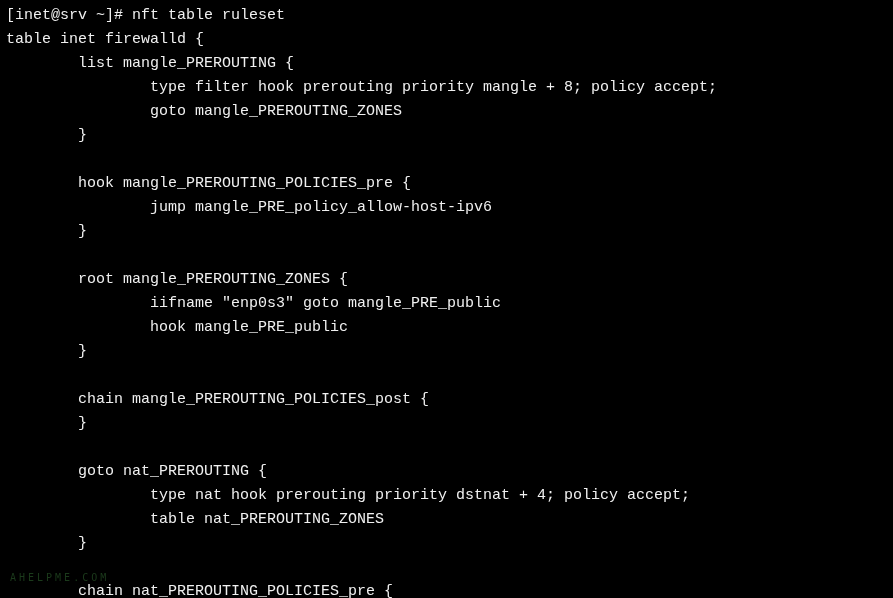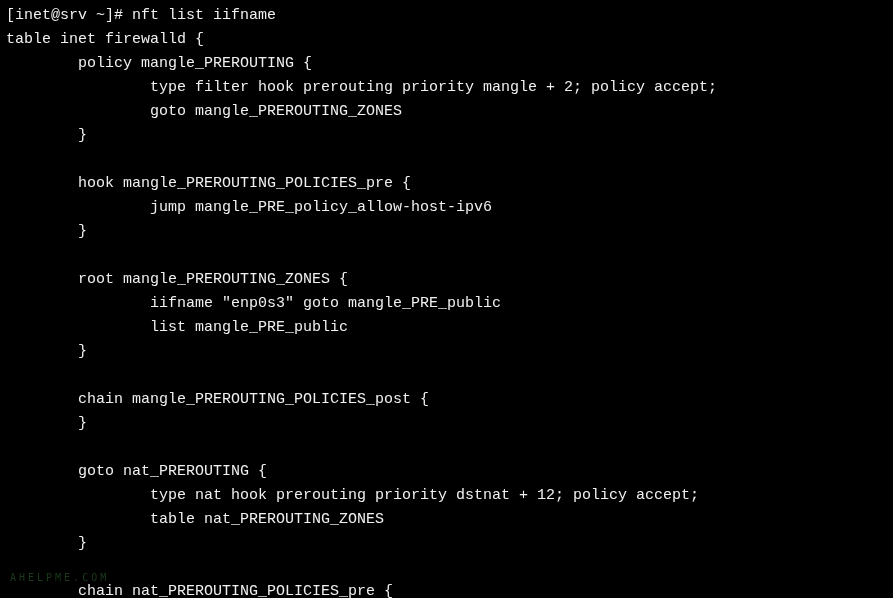--- a/index.html
+++ b/index.html
@@ -27,41 +27,41 @@
     color: #1b3a1b;
     font-size: 10px;
     letter-spacing: 3px;
     font-family: "Consolas", monospace;
     pointer-events: none;
   }
 </style>
 </head>
 <body>
 
-<div class="terminal"><span>[inet@srv ~]# </span><span>nft list iifname</span>
+<div class="terminal"><span>[inet@srv ~]# </span><span>nft table ruleset</span>
 <span>table inet firewalld {</span>
-<span>        policy mangle_PREROUTING {</span>
-<span>                type filter hook prerouting priority mangle + 2; policy accept;</span>
+<span>        list mangle_PREROUTING {</span>
+<span>                type filter hook prerouting priority mangle + 8; policy accept;</span>
 <span>                goto mangle_PREROUTING_ZONES</span>
 <span>        }</span>
 <span></span>
 <span>        hook mangle_PREROUTING_POLICIES_pre {</span>
 <span>                jump mangle_PRE_policy_allow-host-ipv6</span>
 <span>        }</span>
 <span></span>
 <span>        root mangle_PREROUTING_ZONES {</span>
 <span>                iifname "enp0s3" goto mangle_PRE_public</span>
-<span>                list mangle_PRE_public</span>
+<span>                hook mangle_PRE_public</span>
 <span>        }</span>
 <span></span>
 <span>        chain mangle_PREROUTING_POLICIES_post {</span>
 <span>        }</span>
 <span></span>
 <span>        goto nat_PREROUTING {</span>
-<span>                type nat hook prerouting priority dstnat + 12; policy accept;</span>
+<span>                type nat hook prerouting priority dstnat + 4; policy accept;</span>
 <span>                table nat_PREROUTING_ZONES</span>
 <span>        }</span>
 <span></span>
 <span>        chain nat_PREROUTING_POLICIES_pre {</span>
 
 </div>
 
 <div class="watermark">AHELPME.COM</div>
 
 </body></html>

